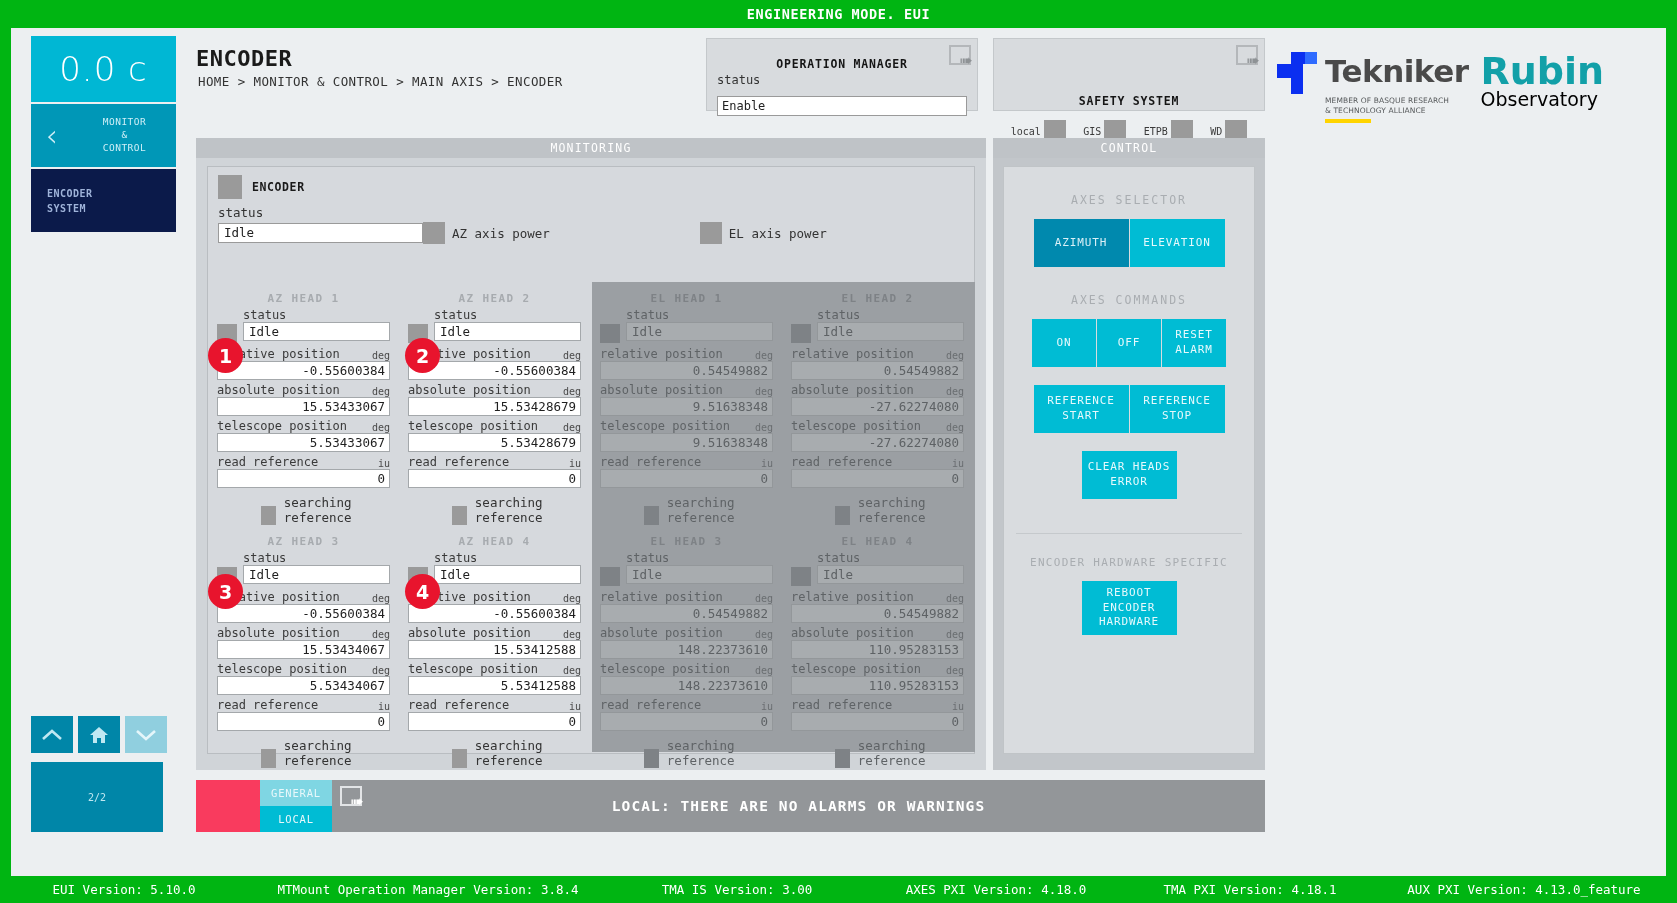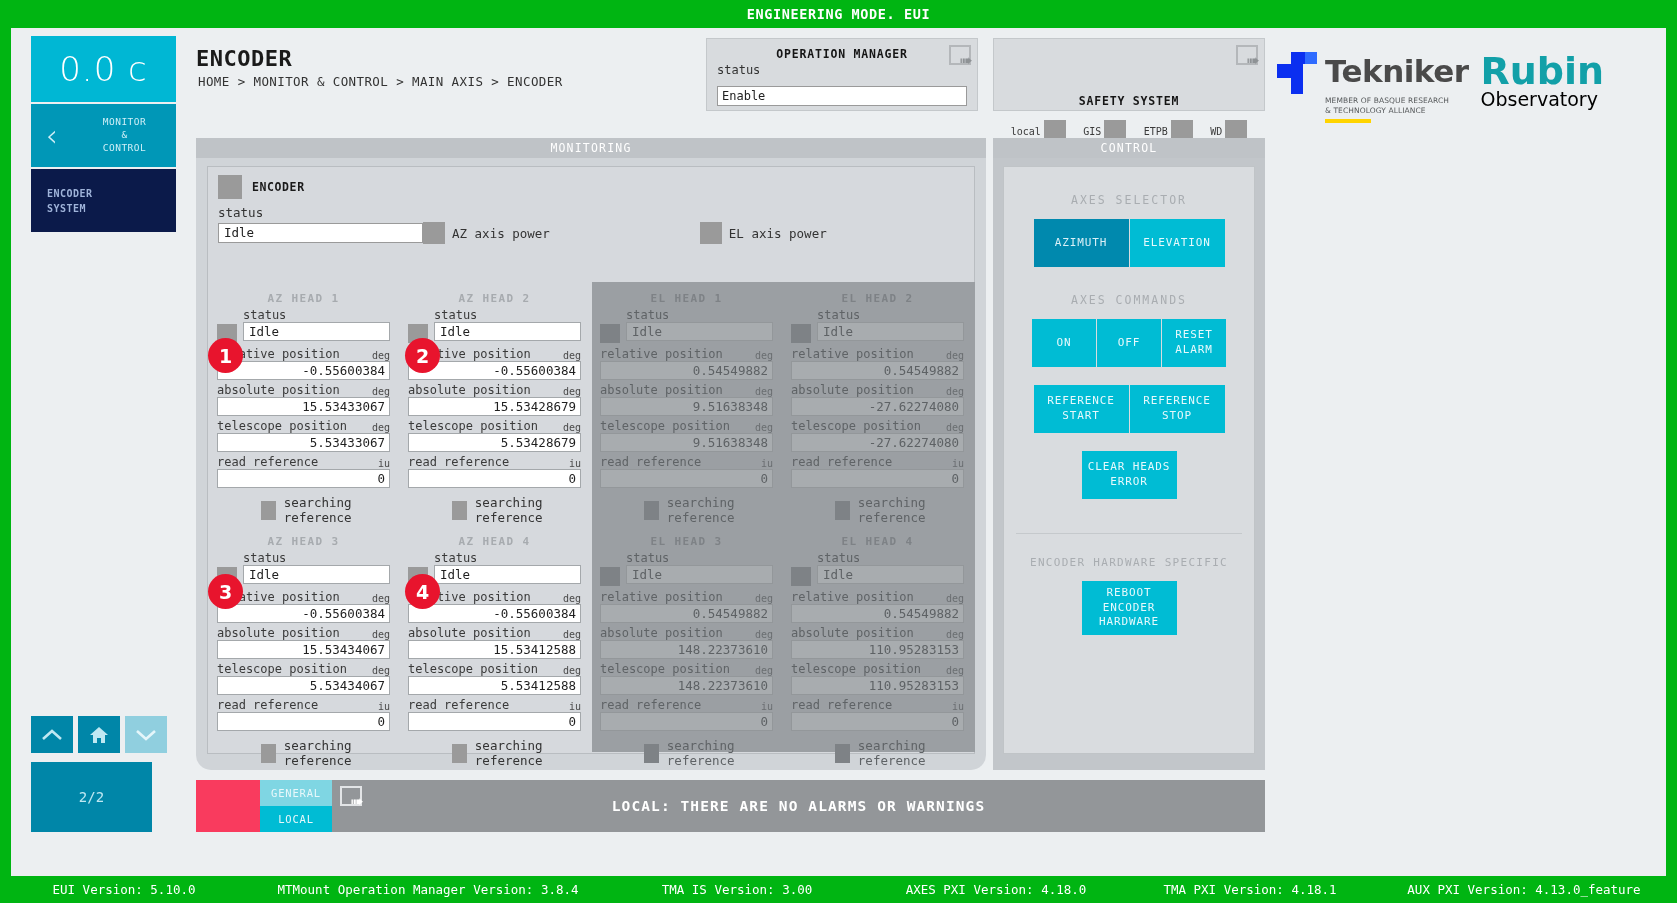--- a/index.html
+++ b/index.html
@@ -67,43 +67,43 @@
   }
   .sb-arrows { position: absolute; left: 20px; top: 688px; display: flex; gap: 5px; }
   .sb-arrow {
     width: 42px; height: 37px; background: #0086a8; color: #bfe8f2;
     display: flex; align-items: center; justify-content: center;
     font-family: "DejaVu Sans", sans-serif; font-size: 22px;
   }
   .sb-arrow.home { background: #0086a8; font-size: 19px; }
   .sb-arrow.dim { background: #90cfdf; color: #e5f6fa; }
   .sb-page {
-    position: absolute; left: 20px; top: 734px; width: 121px; height: 70px;
-    background: #0086a8; color: #bfe8f2; font-size: 14px;
+    position: absolute; left: 20px; top: 734px; width: 132px; height: 70px;
+    background: #0086a8; color: #bfe8f2; font-size: 10px;
     display: flex; align-items: center; justify-content: center;
   }
 
   
   .hdr-title {
     position: absolute; left: 185px; top: 18px;
     font-size: 22px; font-weight: bold; color: #1a1a1a; letter-spacing: .5px;
   }
   .hdr-crumb {
     position: absolute; left: 187px; top: 46px;
     font-size: 12.5px; color: #333; letter-spacing: .4px;
   }
 
   
   .opman {
     position: absolute; left: 695px; top: 10px; width: 272px; height: 73px;
     background: #d8dbde; border: 1px solid #c4c8cb;
   }
   .opman-title {
     text-align: center; font-size: 11.5px; font-weight: bold; color: #151515;
-    letter-spacing: .8px; padding-top: 8px;
+    letter-spacing: .8px; padding-top: 18px;
   }
   .opman-label { font-size: 12px; color: #333; padding: 2px 0 1px 10px; }
   .opman-input {
     margin: 8px 10px; height: 20px; background: #ffffff; border: 1px solid #9a9a9a;
     font-size: 12px; color: #222; padding-left: 4px; line-height: 19px;
   }
   .cursor-box {
     position: absolute; width: 22px; height: 20px; border: 2px solid #b4b7ba;
   }
   .cursor-arrow {
@@ -145,21 +145,21 @@
   .tek-rule { margin-left: 48px; margin-top: 3px; width: 46px; height: 4px; background: #ffd400; }
   .rubin { font-family: "DejaVu Sans", sans-serif; margin-top: 2px; }
   .rubin .r1 { font-size: 38px; font-weight: bold; color: #12a0a8; line-height: 34px; }
   .rubin .r2 { font-size: 19px; color: #000000; line-height: 22px; }
 
   
   .panel-hdr {
     background: #bfc3c7; color: #ffffff; font-size: 11.5px;
     letter-spacing: 1.2px; text-align: center; line-height: 20px; height: 20px;
   }
-  .monitoring-panel { position: absolute; left: 185px; top: 110px; width: 790px; height: 632px; background: #d0d4d8; border-radius: 15px; }
+  .monitoring-panel { position: absolute; left: 185px; top: 110px; width: 790px; height: 632px; background: #d0d4d8; }
   .control-panel   { position: absolute; left: 982px; top: 110px; width: 272px; height: 632px; background: #c2c6ca; }
 
   
   .enc-card {
     position: absolute; left: 11px; top: 28px; width: 768px; height: 588px;
     background: #d6d9dd; border: 1px solid #b9bdc1;
   }
   .enc-head { display: flex; align-items: center; gap: 10px; padding: 8px 0 0 10px; }
   .enc-head .led { width: 24px; height: 24px; }
   .enc-head .t { font-size: 11.5px; font-weight: bold; color: #1a1a1a; letter-spacing: .6px; }
@@ -192,21 +192,21 @@
     font-size: 12.5px; color: #1f1f1f; text-align: right; padding-right: 4px;
     line-height: 17px; margin-bottom: 3px;
   }
   .heads-col-el .fld-input { background: #a8acaf; border-color: #93979a; color: #5e6265; }
   .status-line { display: flex; align-items: center; gap: 6px; margin-bottom: 3px; }
   .status-line .led { width: 20px; height: 19px; }
   .heads-col-el .status-line .led { background: #7e8286; }
   .status-line .fld-input { flex: 1; text-align: left; padding-left: 5px; padding-right: 0; }
   .status-cap { font-size: 12px; color: #3a3a3a; padding-left: 26px; }
   .heads-col-el .status-cap { color: #5f6366; }
-  .search-line { display: flex; align-items: center; gap: 8px; padding-top: 4px; padding-left: 44px; }
+  .search-line { display: flex; align-items: flex-end; gap: 8px; padding-top: 4px; padding-left: 44px; }
   .search-line .led { width: 20px; height: 19px; }
   .heads-col-el .search-line .led { background: #7e8286; }
   .search-line .s-txt { font-size: 12.5px; color: #333; }
   .heads-col-el .search-line .s-txt { color: #5f6366; }
 
   
   .ctrl-inner {
     position: absolute; left: 10px; top: 28px; width: 252px; height: 588px;
     background: #d9dcdf; border: 1px solid #c0c4c7;
   }

